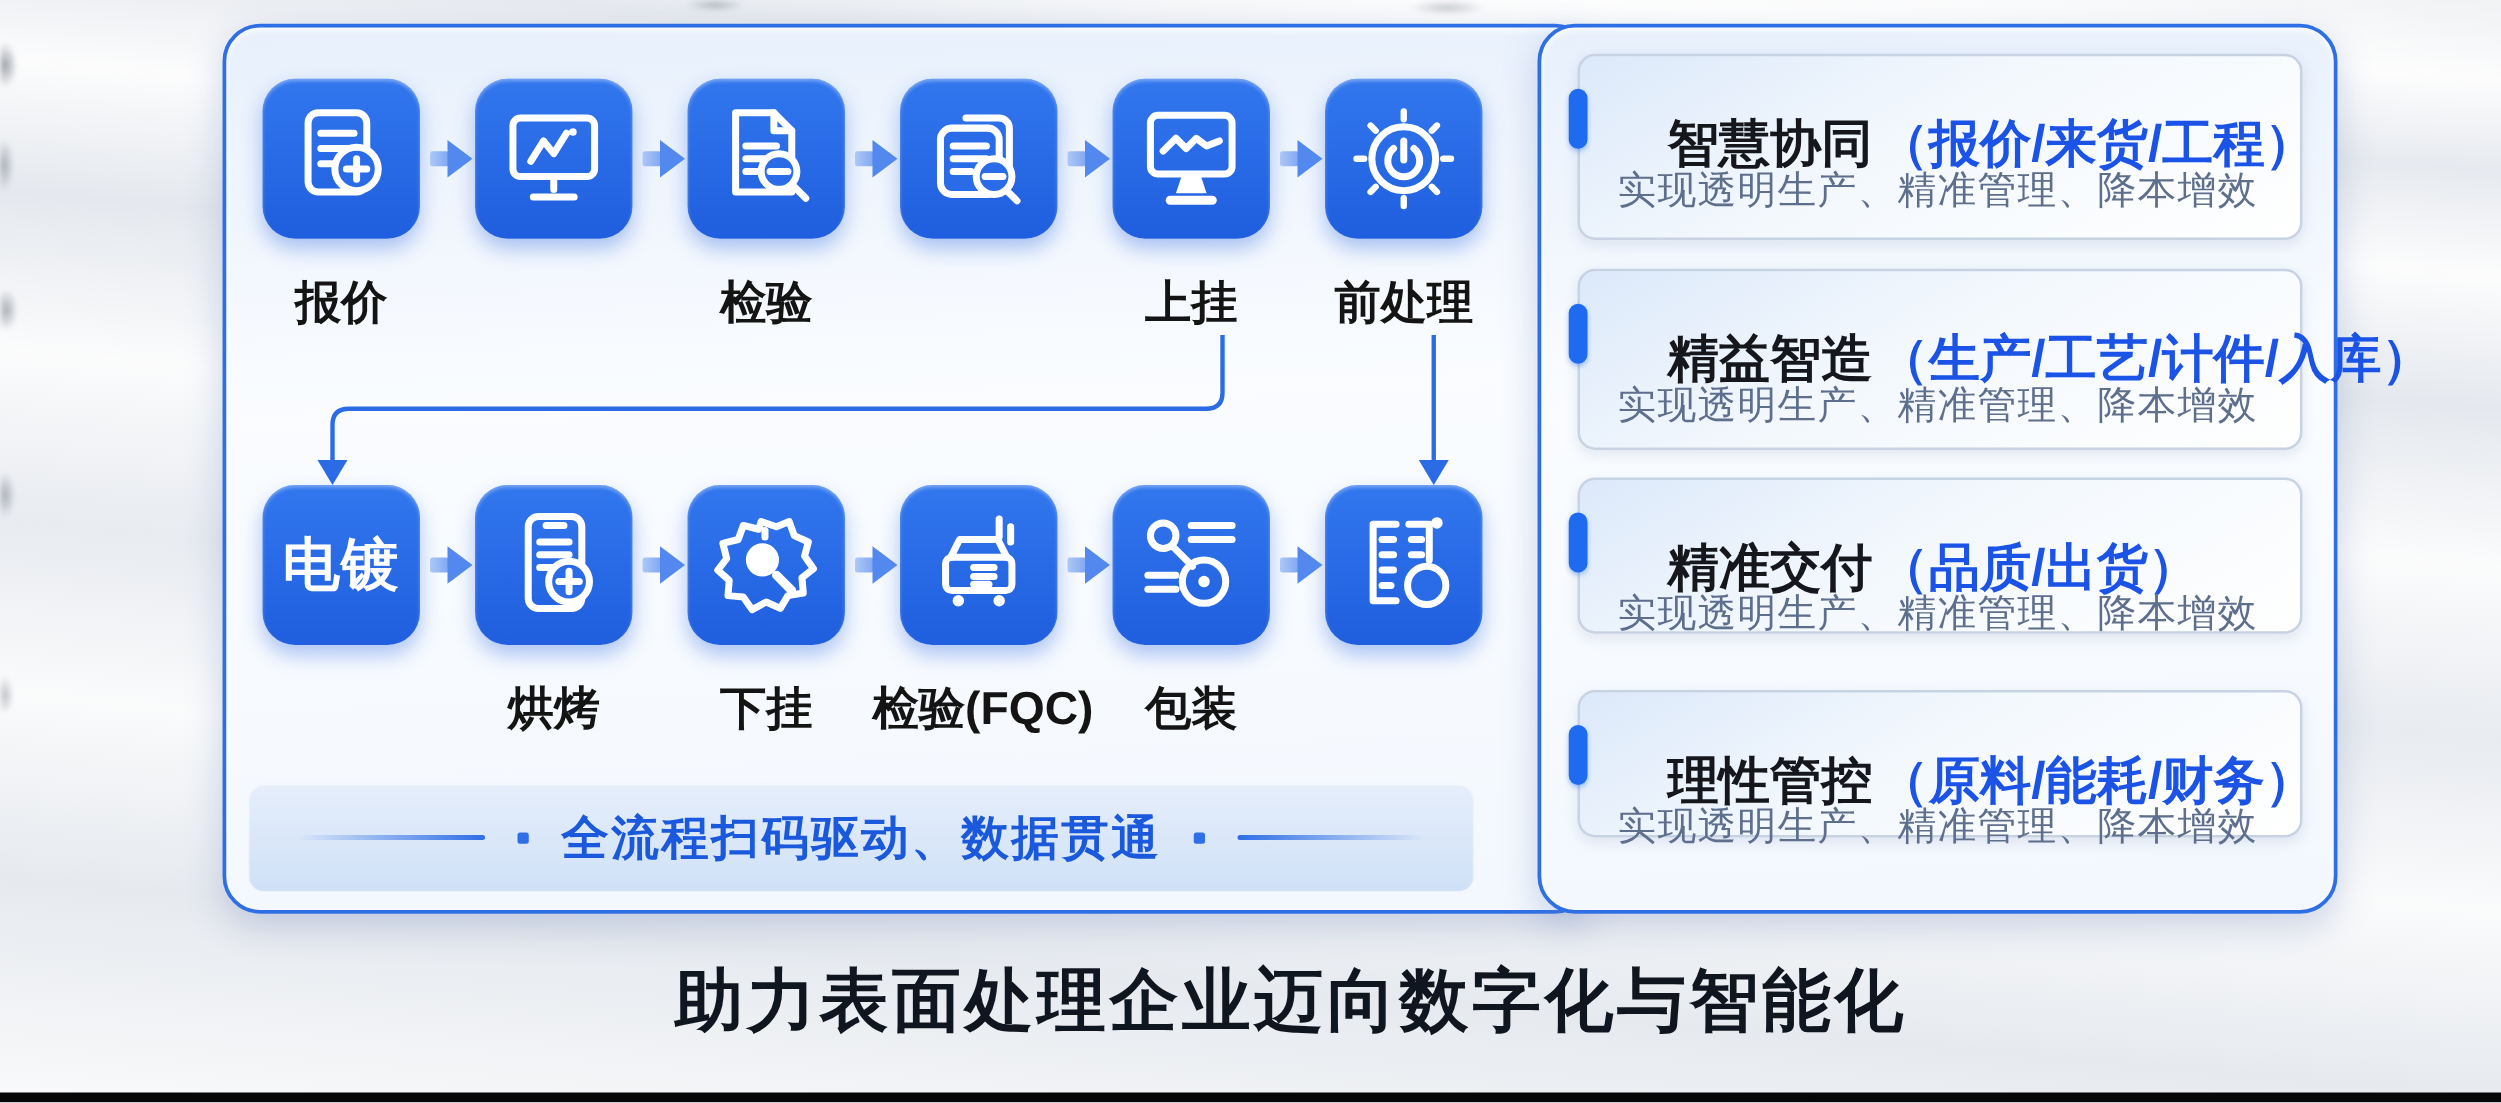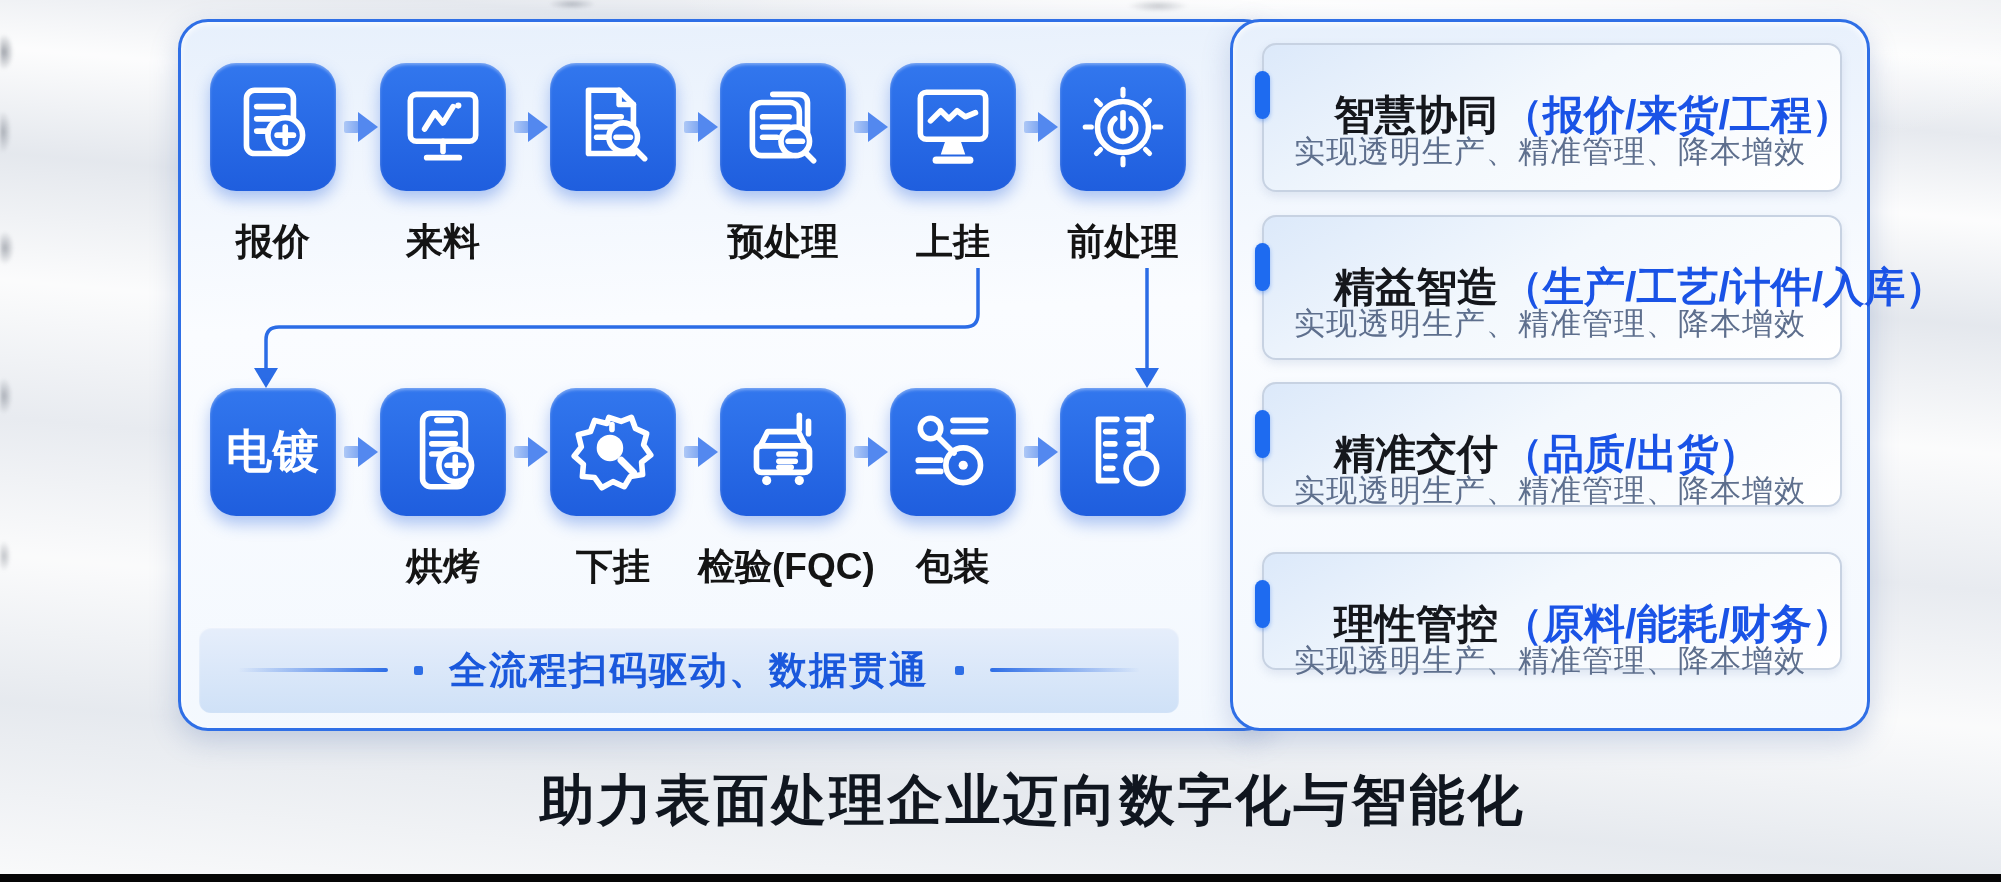--- a/index.html
+++ b/index.html
@@ -160,50 +160,49 @@
       <div class="step" style="--i:1">
         <div class="box">
           <svg class="icon" viewBox="0 0 96 96">
             <rect x="16" y="16" width="64" height="46" rx="6"></rect>
             <polyline points="30,50 40,34 48,44 58,28"></polyline>
             <circle class="whitefill" cx="63" cy="27" r="3"></circle>
             <line x1="48" y1="62" x2="48" y2="72"></line>
               <line x1="32" y1="78" x2="64" y2="78"></line>
           </svg>
         </div>
-        <div class="lbl">来料</div>
       </div>
       <div class="step" style="--i:2">
         <div class="box">
           <svg class="icon" viewBox="0 0 96 96">
             <path d="M24 12 h30 l14 14 v48 h-44 z"></path>
               <path d="M54 12 v14 h14"></path>
             <line x1="32" y1="38" x2="56" y2="38"></line>
               <line x1="32" y1="48" x2="56" y2="48"></line>
               <line x1="32" y1="58" x2="42" y2="58"></line>
             <circle class="bluefill" cx="58" cy="58" r="14"></circle>
             <line x1="51" y1="58" x2="65" y2="58"></line>
               <line x1="69" y1="69" x2="79" y2="79"></line>
           </svg>
         </div>
+        <div class="lbl">检验</div>
       </div>
       <div class="step" style="--i:3">
         <div class="box">
           <svg class="icon" viewBox="0 0 96 96">
             <path d="M38 16 h26 a8 8 0 0 1 8 8 v32"></path>
             <rect class="bluefill" x="18" y="24" width="46" height="52" rx="9"></rect>
             <line x1="28" y1="38" x2="54" y2="38"></line>
               <line x1="28" y1="48" x2="54" y2="48"></line>
               <line x1="28" y1="58" x2="42" y2="58"></line>
             <circle class="bluefill" cx="60" cy="62" r="14"></circle>
             <line x1="53" y1="62" x2="67" y2="62"></line>
               <line x1="70" y1="73" x2="78" y2="81"></line>
           </svg>
         </div>
-        <div class="lbl">预处理</div>
       </div>
       <div class="step" style="--i:4">
         <div class="box">
           <svg class="icon" viewBox="0 0 96 96">
             <rect x="16" y="14" width="64" height="46" rx="6"></rect>
             <polyline points="26,42 36,32 44,40 52,32 60,38 70,34"></polyline>
             <path class="whitefill" d="M41 60 h14 l5 15 h-24 z"></path>
             <rect class="whitefill" x="28" y="77" width="40" height="7" rx="3.5"></rect>
           </svg>
         </div>

